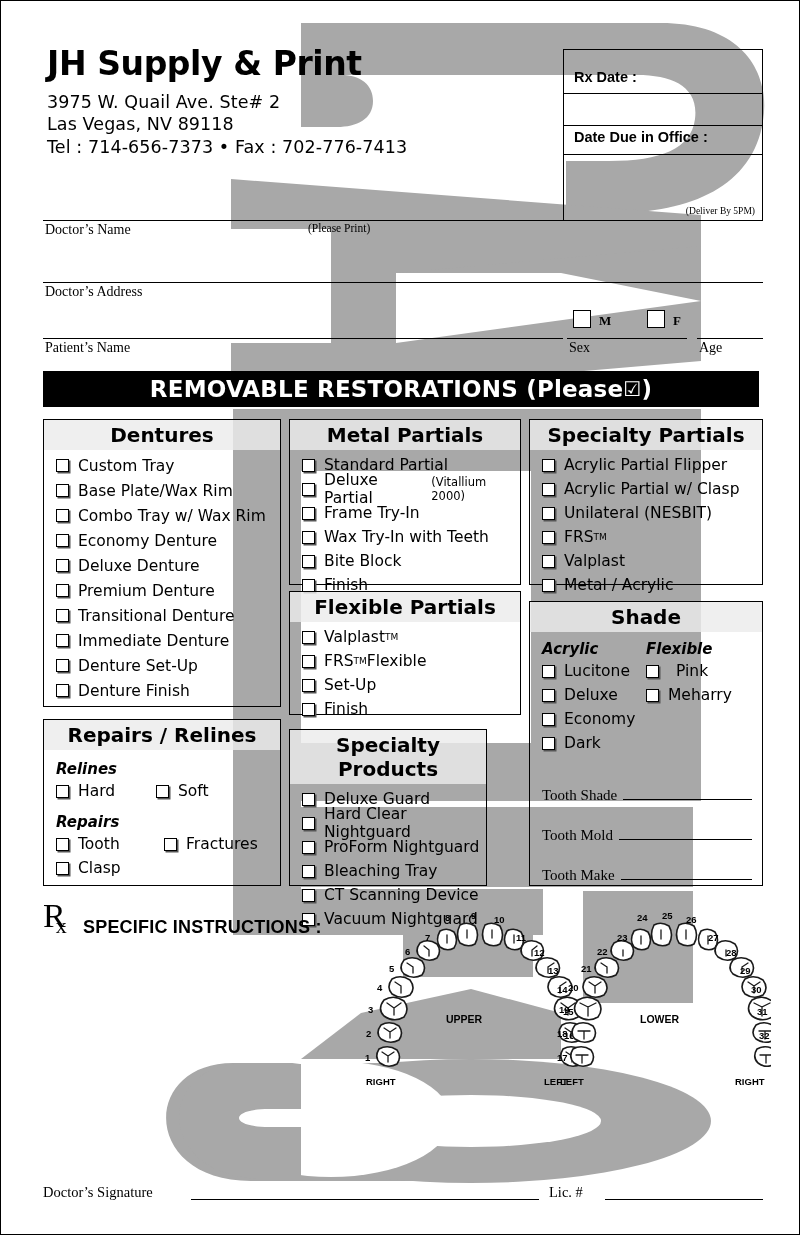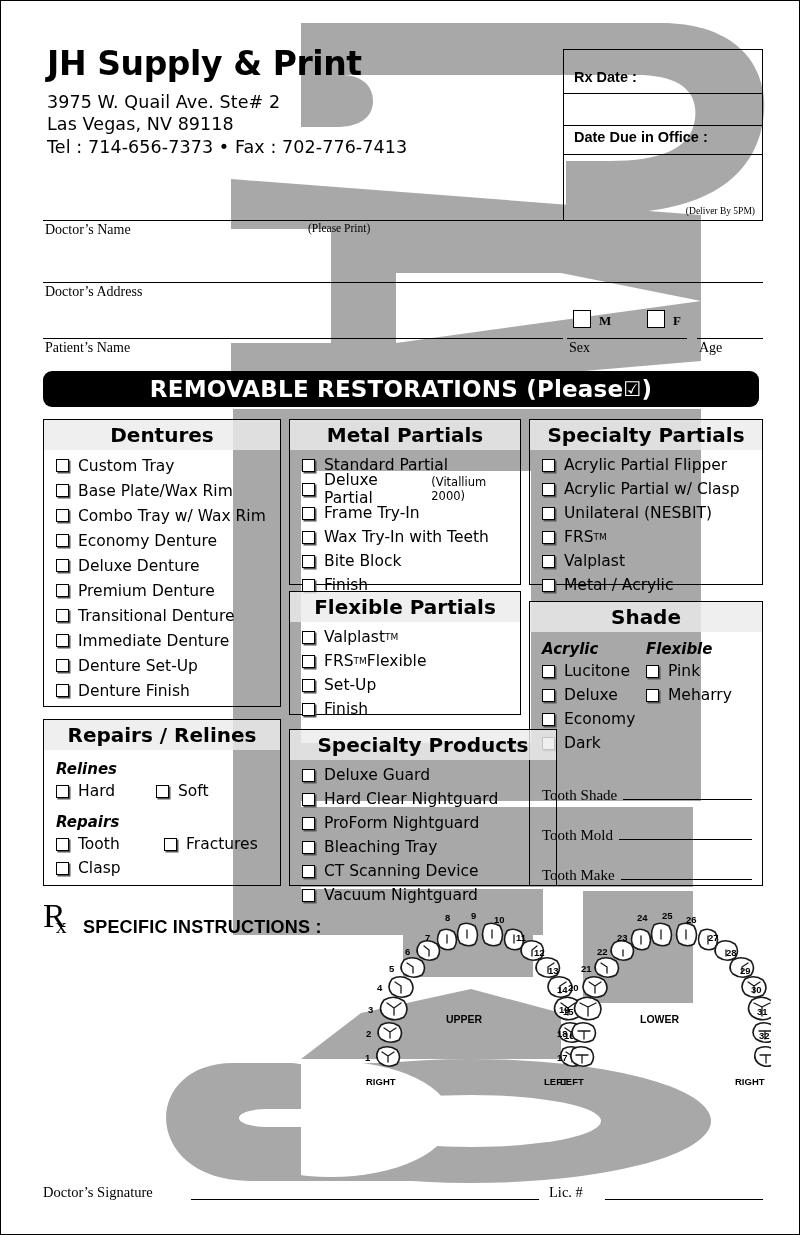--- a/index.html
+++ b/index.html
@@ -81,21 +81,20 @@
     font-family:"Liberation Serif", serif;
   }
 
   
   #banner {
     position:absolute; left:42px; top:370px; width:716px; height:36px;
     background:#000; color:#fff;
     display:flex; align-items:center; justify-content:center;
     font-size:23px; font-weight:bold; letter-spacing:0.2px;
     font-family:"DejaVu Sans", sans-serif;
-    border-radius:9px;
   }
   #banner .chk { font-size:20px; }
 
   
   .panel {
     position:absolute;
     border:1.6px solid #000;
     background:transparent;
   }
   .panel-title {
@@ -396,21 +395,21 @@
                 <span class="cb"></span>
                 <span>Economy</span>
               </div>
             <div class="opt tight">
                 <span class="cb"></span>
                 <span>Dark</span>
               </div>
           </div>
           <div style="width:118px;">
             <div class="subhead" style="padding-left:4px;">Flexible</div>
-            <div class="opt tight" style="padding-left:4px;">
+            <div class="opt tight" style="padding-left:4px;gap:8px;">
                 <span class="cb"></span>
                 <span>Pink</span>
               </div>
             <div class="opt tight" style="padding-left:4px;">
                 <span class="cb"></span>
                 <span>Meharry</span>
               </div>
           </div>
         </div>
 
@@ -454,21 +453,21 @@
               <span>Fractures</span>
             </div>
         </div>
         <div class="opt tight">
             <span class="cb"></span>
             <span>Clasp</span>
           </div>
       </div>
     </div>
 
-    <div class="panel" id="panel-specialty-products" style="left:288px; top:728px; width:268px; height:157px;">
+    <div class="panel" id="panel-specialty-products" style="left:288px; top:728px; width:198px; height:157px;">
       <div class="panel-title">Specialty Products</div>
       <div class="panel-body">
         <div class="opt tight">
             <span class="cb"></span>
             <span>Deluxe Guard</span>
           </div>
         <div class="opt tight">
             <span class="cb"></span>
             <span>Hard Clear Nightguard</span>
           </div>

